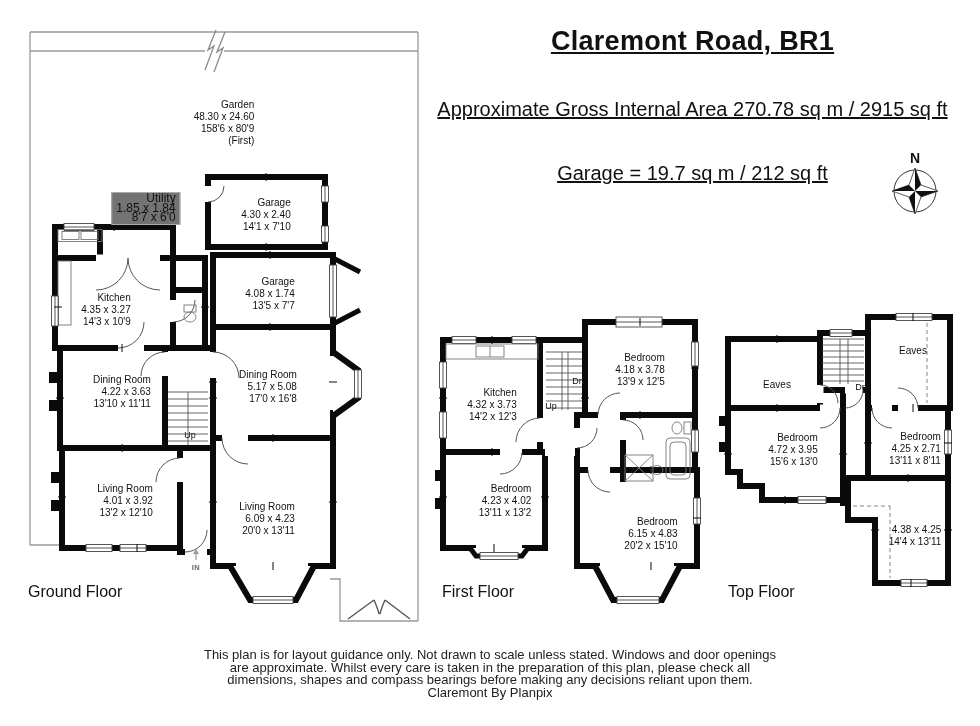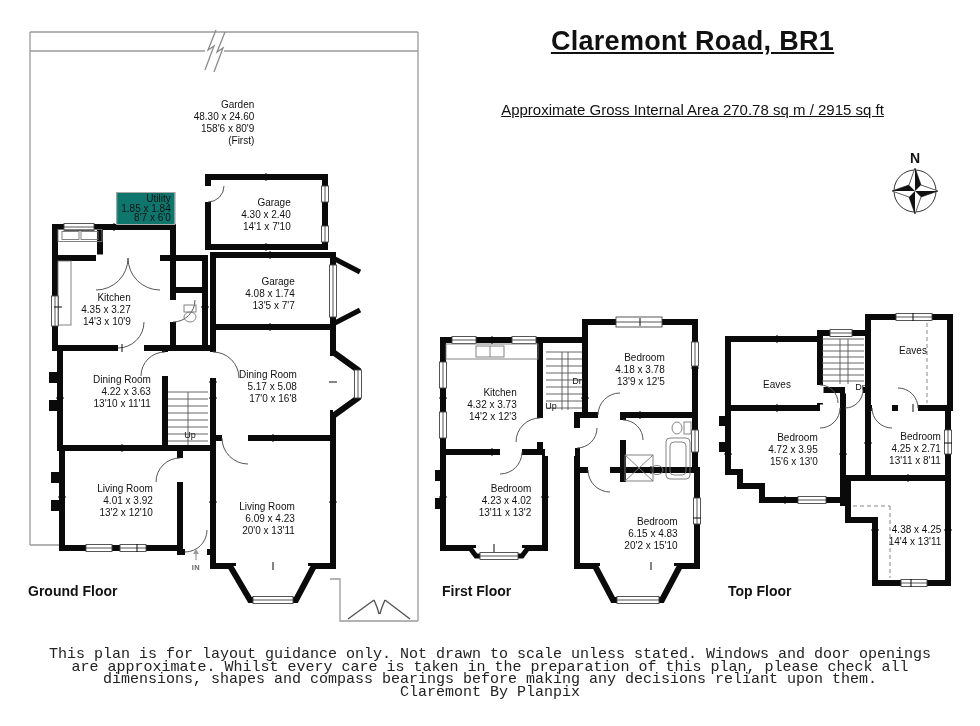--- a/index.html
+++ b/index.html
@@ -4,27 +4,27 @@
 <style>
   html,body{margin:0;padding:0;background:#fff;}
   .canvas{position:relative;width:980px;height:726px;background:#fff;overflow:hidden;
           font-family:"Liberation Sans",sans-serif;color:#111;}
   .canvas svg{position:absolute;left:0;top:0;}
   .rl{position:absolute;transform:translateX(-50%);text-align:right;font-size:10px;
       line-height:12px;color:#111;white-space:nowrap;}
   .rl .l{display:block;}
   .sm{font-size:9px;}
   .inlbl{font-size:7.5px;font-weight:bold;color:#666;letter-spacing:.4px;}
-  .boxed{border:1px solid #aaa;background:#0f766e;padding:1px 4px;font-size:10px;line-height:9.5px;}
-  .fl{position:absolute;font-size:14px;font-weight:bold;color:#111;}
+  .boxed{border:1px solid #aaa;background:#737373;padding:1px 4px;font-size:12px;line-height:9.5px;}
+  .fl{position:absolute;font-size:16px;font-weight:normal;color:#111;}
   .header{position:absolute;left:415px;top:26px;width:555px;text-align:center;text-decoration:underline;}
   .header h1{margin:0 0 22px 0;font-size:27px;letter-spacing:.3px;}
-  .header .al{font-size:15px;line-height:23px;margin-top:41px;}
+  .header .al{font-size:20px;line-height:23px;margin-top:41px;}
   .footer{position:absolute;left:0;top:649px;width:980px;text-align:center;
-          font-size:15px;line-height:12.6px;color:#222;font-family:Liberation Mono, monospace;}
+          font-size:13px;line-height:12.6px;color:#222;}
 </style>
 </head>
 <body>
 
 <div class="canvas">
 
 <svg width="980" height="726" viewBox="0 0 980 726">
 
   <g stroke="#9a9a9a" stroke-width="1.3" fill="none">
     <path d="M30,32 H418 M30,51 H205 M224,51 H418 M30,32 V545 M30,545 H62 M418,32 V621 M330,579 H340 V621 H418"></path>
@@ -292,20 +292,21 @@
 
   <g stroke="#999" stroke-width="1.2">
     <line x1="196" y1="560" x2="196" y2="552" fill="none"></line>
     <polygon points="193,554 196,549 199,554" fill="#999" stroke="none"></polygon>
   </g>
 </svg>
 
   <div class="header">
     <h1>Claremont Road, BR1</h1>
     <div class="al">Approximate Gross Internal Area 270.78 sq m / 2915 sq ft</div>
+    <div class="al">Garage = 19.7 sq m / 212 sq ft</div>
   </div>
 
   <div class="rl" style="left:224px;top:99px">
     <span class="l">Garden</span>
     <span class="l">48.30 x 24.60</span>
     <span class="l">158'6 x 80'9</span>
     <span class="l">(First)</span>
   </div>
 
   <div class="rl boxed" style="left:146px;top:192px">

